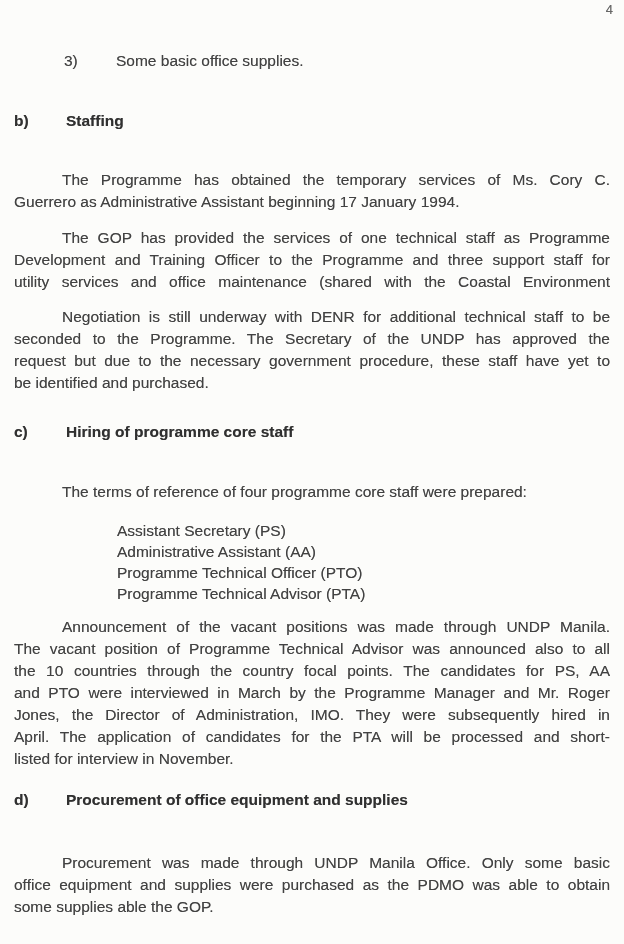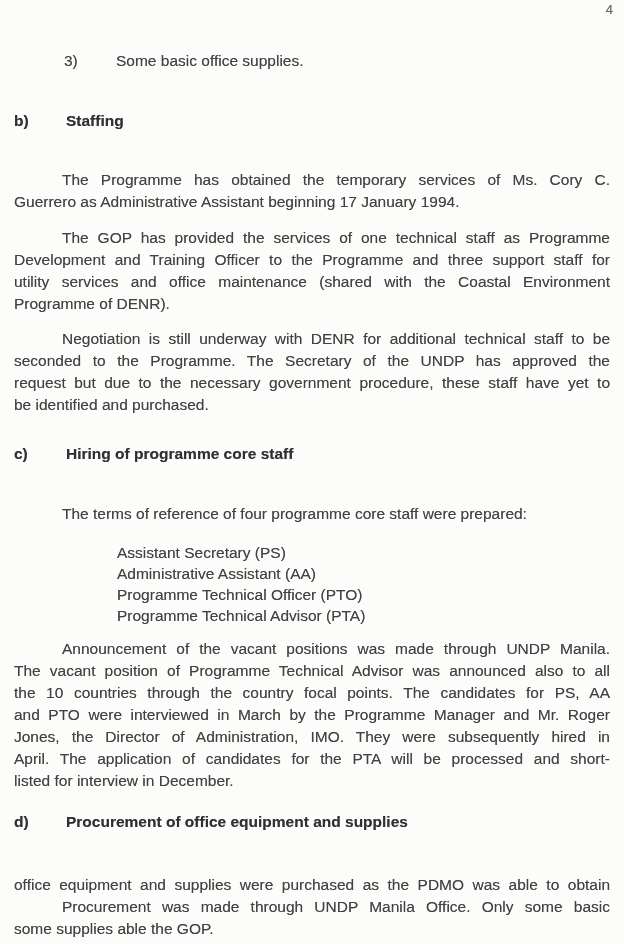--- a/index.html
+++ b/index.html
@@ -98,21 +98,20 @@
 
   <div class="para para-1">
     <div class="line first">The Programme has obtained the temporary services of Ms. Cory C.</div>
     <div class="line last">Guerrero as Administrative Assistant beginning 17 January 1994.</div>
   </div>
 
   <div class="para para-2">
     <div class="line first">The GOP has provided the services of one technical staff as Programme</div>
     <div class="line">Development and Training Officer to the Programme and three support staff for</div>
     <div class="line">utility services and office maintenance (shared with the Coastal Environment</div>
-    <div class="line last">Programme of DENR).</div>
   </div>
 
   <div class="para para-3">
     <div class="line first">Negotiation is still underway with DENR for additional technical staff to be</div>
     <div class="line">seconded to the Programme.  The Secretary of the UNDP has approved the</div>
     <div class="line">request but due to the necessary government procedure, these staff have yet to</div>
     <div class="line last">be identified and purchased.</div>
   </div>
 
   <div class="section-heading heading-c">
@@ -129,27 +128,27 @@
     <div class="position-line">Programme Technical Advisor (PTA)</div>
   </div>
 
   <div class="para para-4">
     <div class="line first">Announcement of the vacant positions was made through UNDP Manila.</div>
     <div class="line">The vacant position of Programme Technical Advisor was announced also to all</div>
     <div class="line">the 10 countries through the country focal points.  The candidates for PS, AA</div>
     <div class="line">and PTO were interviewed in March by the Programme Manager and Mr. Roger</div>
     <div class="line">Jones, the Director of Administration, IMO.  They were subsequently hired in</div>
     <div class="line">April.  The application of candidates for the PTA will be processed and short-</div>
-    <div class="line last">listed for interview in December.</div>
+    <div class="line last">listed for interview in November.</div>
   </div>
 
   <div class="section-heading heading-d">
     <span class="sec-letter">d)</span>
     <span class="sec-title">Procurement of office equipment and supplies</span>
   </div>
 
   <div class="para para-5">
+    <div class="line first">Procurement was made through UNDP Manila Office.  Only some basic</div>
     <div class="line">office equipment and supplies were purchased as the PDMO was able to obtain</div>
-    <div class="line first">Procurement was made through UNDP Manila Office.  Only some basic</div>
     <div class="line last">some supplies able the GOP.</div>
   </div>
 
 </div>
 
 </body></html>

